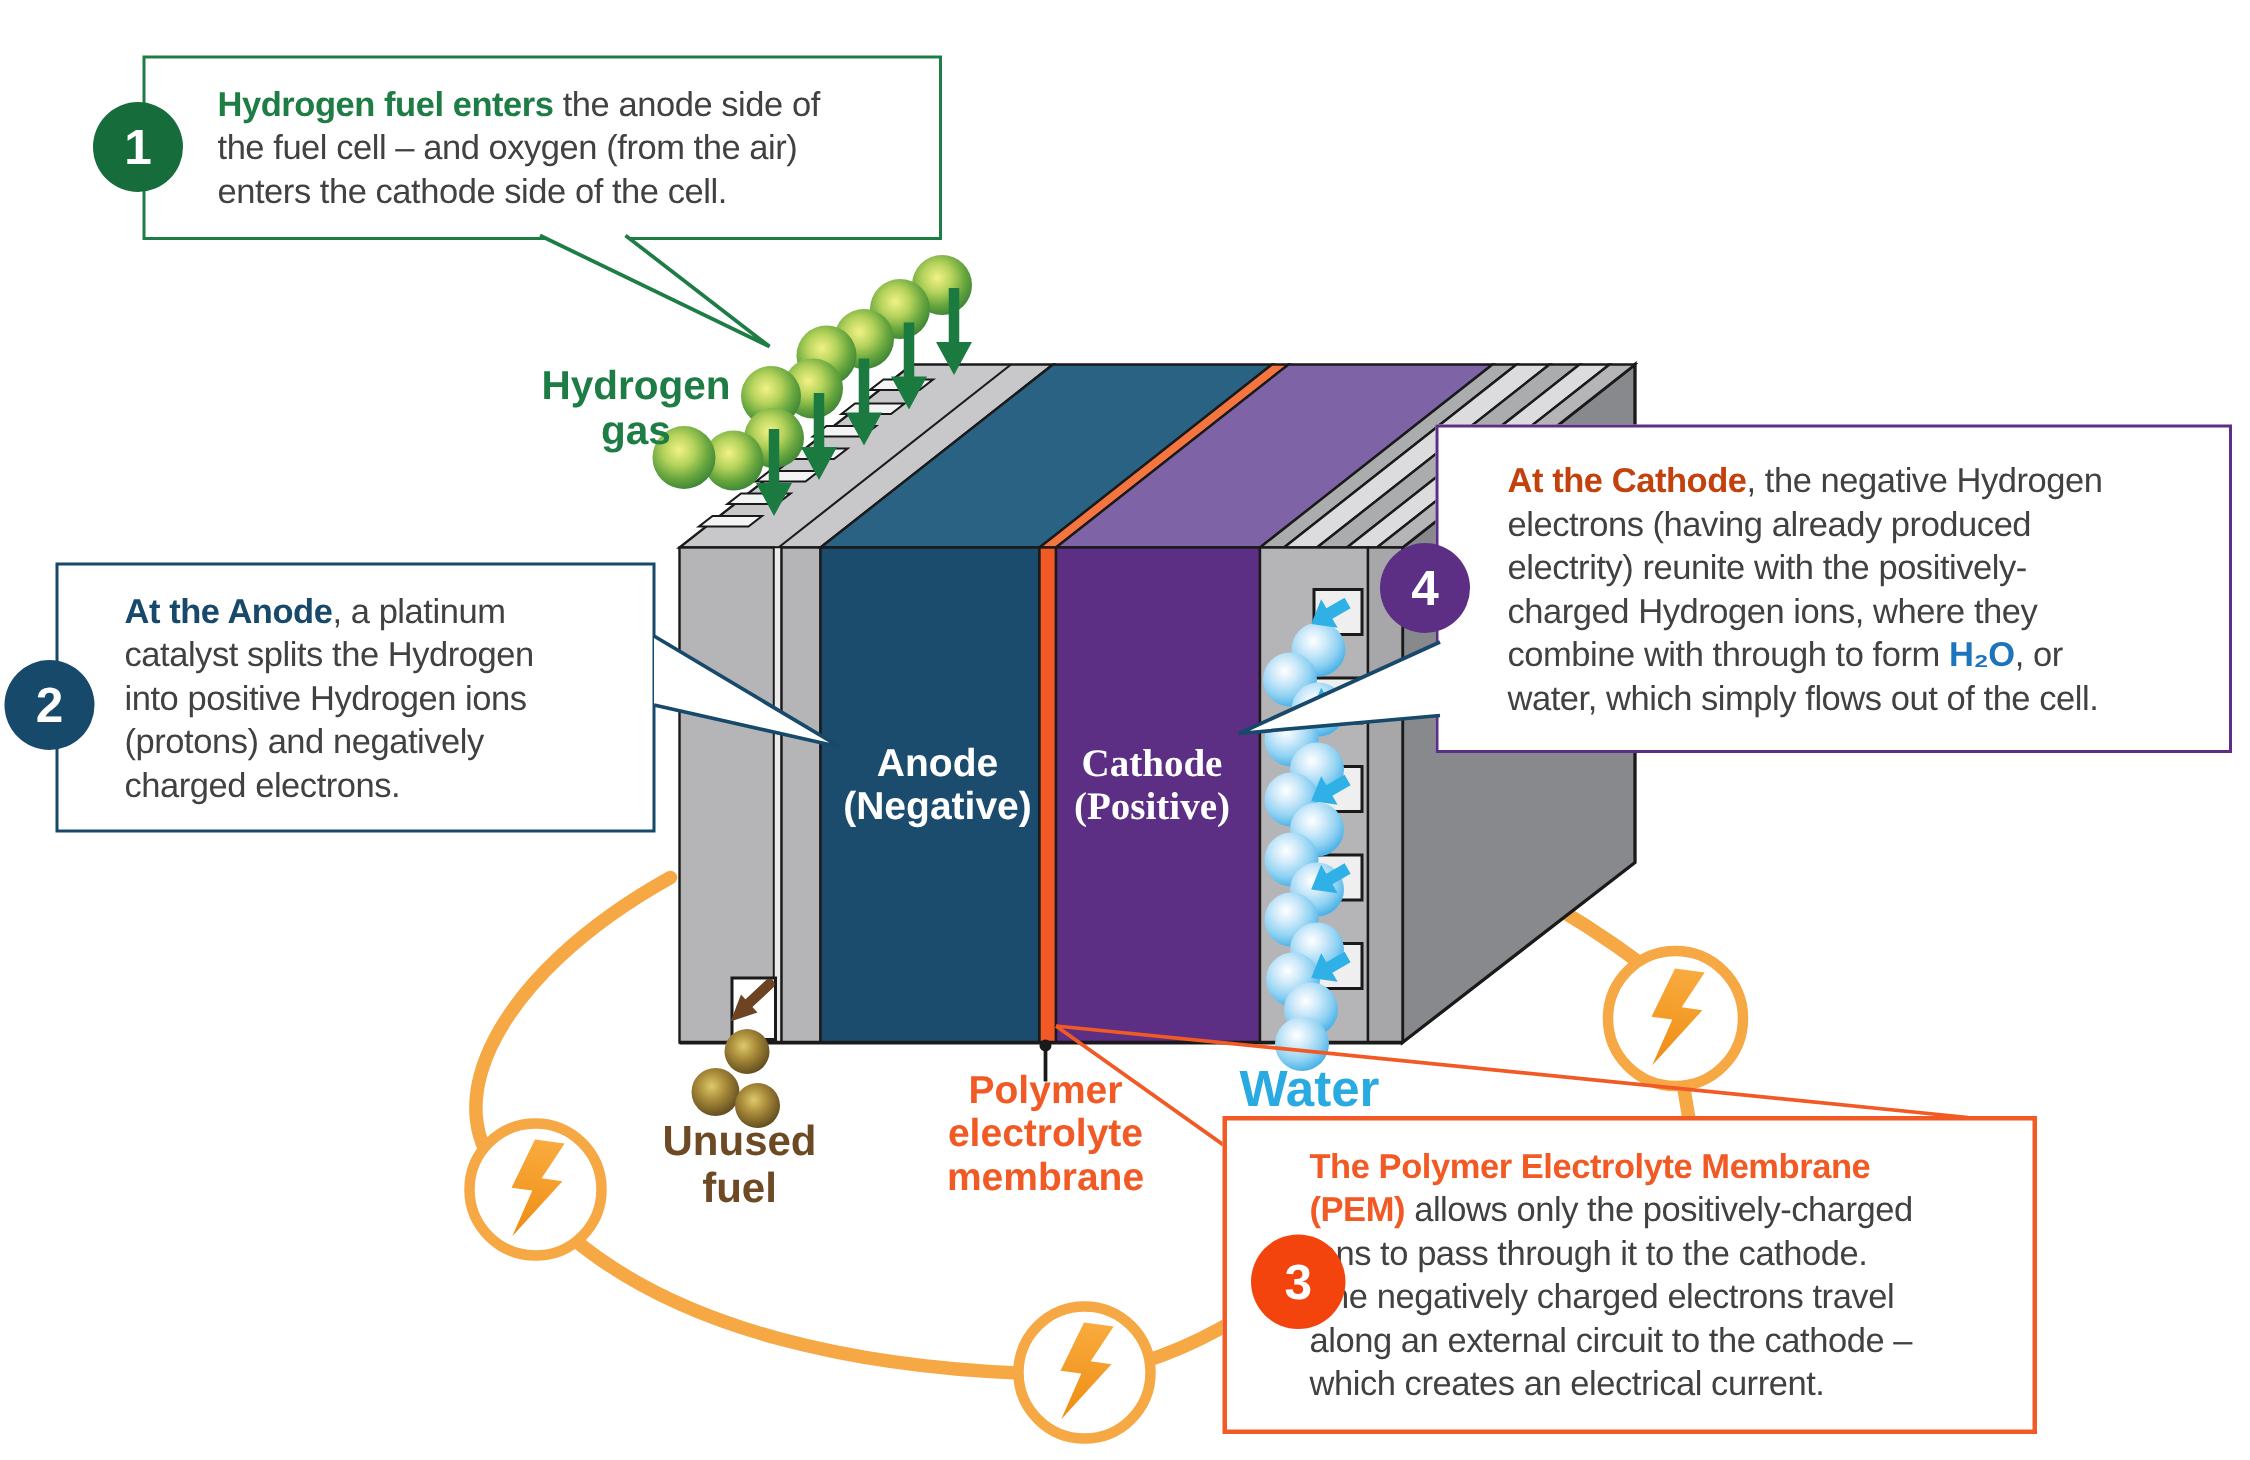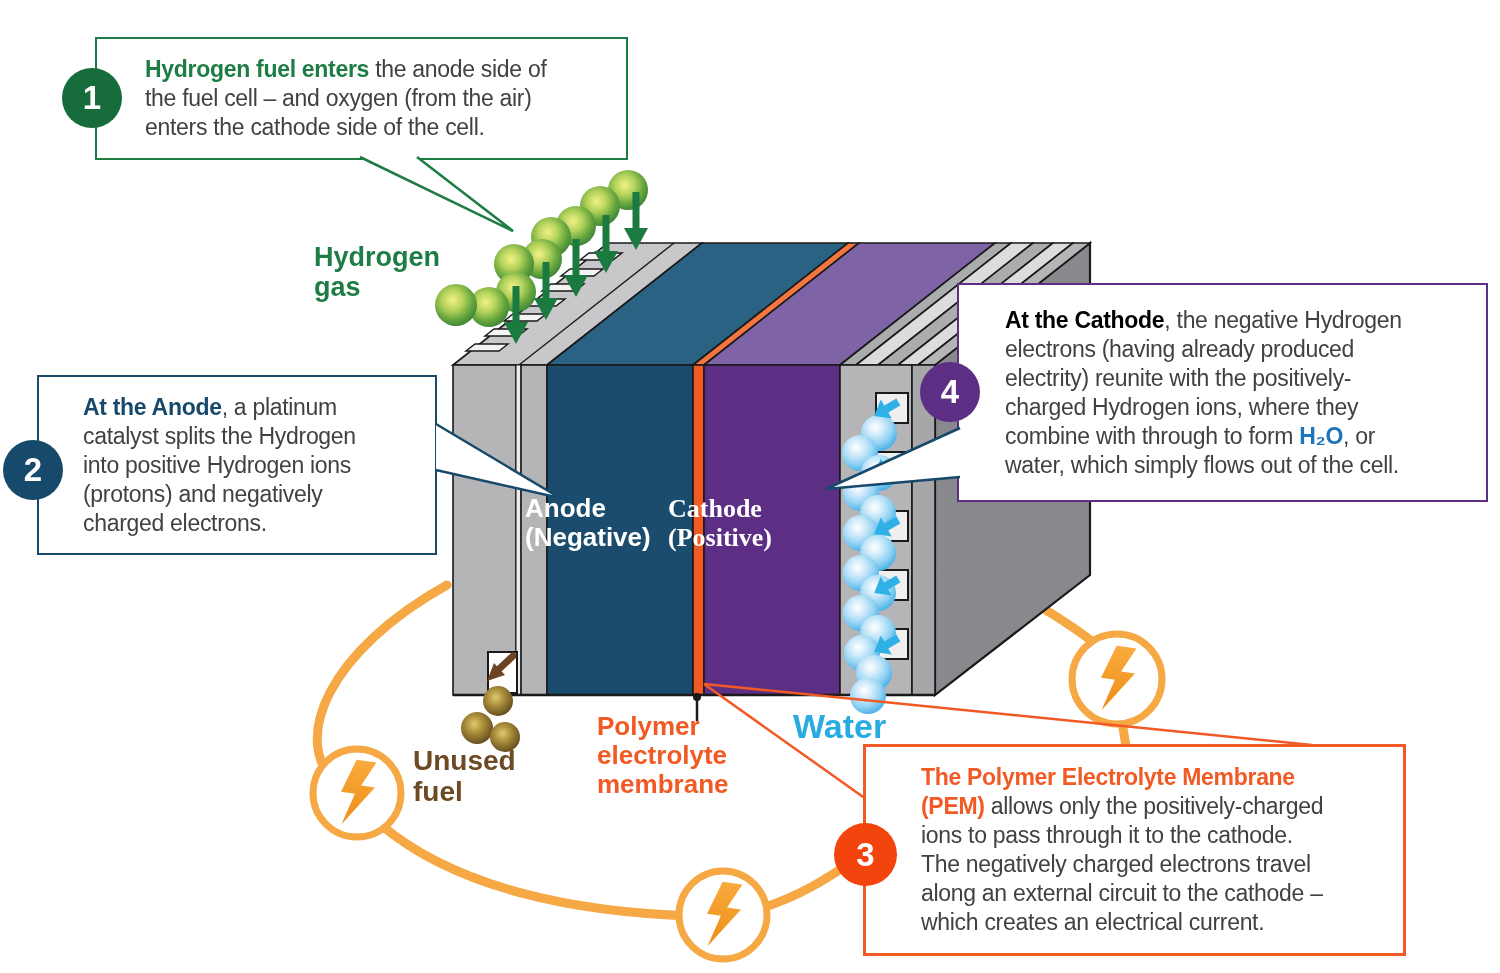--- a/index.html
+++ b/index.html
@@ -2,32 +2,32 @@
 <html><head>
 <meta charset="utf-8">
 <style>
   html,body{margin:0;padding:0;background:#fff;}
   .stage{position:relative;width:1500px;height:973px;background:#fff;overflow:hidden;
          font-family:"Liberation Sans",sans-serif;color:#414042;}
   .layer{position:absolute;left:0;top:0;width:1500px;height:973px;}
   svg.layer{pointer-events:none;}
   #art{z-index:1;}
   #overlay{z-index:5;}
-  .lbl{position:absolute;z-index:2;text-align:left;font-weight:bold;line-height:1.12;}
+  .lbl{position:absolute;z-index:2;text-align:center;font-weight:bold;line-height:1.12;}
   .lbl div{white-space:nowrap;}
   .callout{position:absolute;z-index:3;background:#fff;display:flex;align-items:center;box-sizing:border-box;}
   .callout p{margin:0;font-size:23px;line-height:29px;white-space:pre-wrap;letter-spacing:-0.3px;}
   .lead{font-weight:bold;}
-  .g{color:#1e7d45;} .n{color:#17496b;margin-top:44px;} .o{color:#f15a24;} .p{color:#000000;}
+  .g{color:#1e7d45;} .n{color:#17496b;margin-top:44px;} .o{color:#f15a24;} .p{color:#c2410c;}
   .formula{font-weight:bold;color:#1c75bc;}
   .badge{position:absolute;z-index:6;border-radius:50%;color:#fff;display:flex;align-items:center;
          justify-content:center;font-weight:bold;font-size:33px;}
   #c1{left:95px;top:37px;width:533px;height:123px;border:2.5px solid #1e7d45;padding-left:48px;}
   #c2{left:37px;top:375px;width:400px;height:180px;border:2.5px solid #17496b;padding-left:44px;}
-  #c3{left:863px;top:744px;width:543px;height:212px;border:3px solid #f15a24;padding-left:55px;}
+  #c3{left:815px;top:744px;width:543px;height:212px;border:3px solid #f15a24;padding-left:55px;}
   #c4{left:957px;top:283px;width:531px;height:219px;border:2.5px solid #5c2e84;padding-left:46px;}
   #b1{left:62px;top:68px;width:60px;height:60px;background:#166c3b;}
   #b2{left:3px;top:440px;width:60px;height:60px;background:#17496b;}
   #b3{left:834px;top:823px;width:63px;height:63px;background:#f4440d;}
   #b4{left:920px;top:362px;width:60px;height:60px;background:#5c2e84;}
   #lbl-h2{left:314px;top:242px;width:220px;color:#1e7d45;font-size:27px;}
   #lbl-an{left:525px;top:494px;width:200px;color:#ffffff;font-size:26px;font-weight:600;}
   #lbl-ca{left:668px;top:494px;width:200px;color:#ffffff;font-size:26px;font-weight:600;font-family:Liberation Serif, serif;}
   #lbl-pem{left:597px;top:712px;width:200px;color:#f15a24;font-size:26px;}
   #lbl-wa{left:793px;top:707px;width:160px;color:#29abe2;font-size:34px;}

